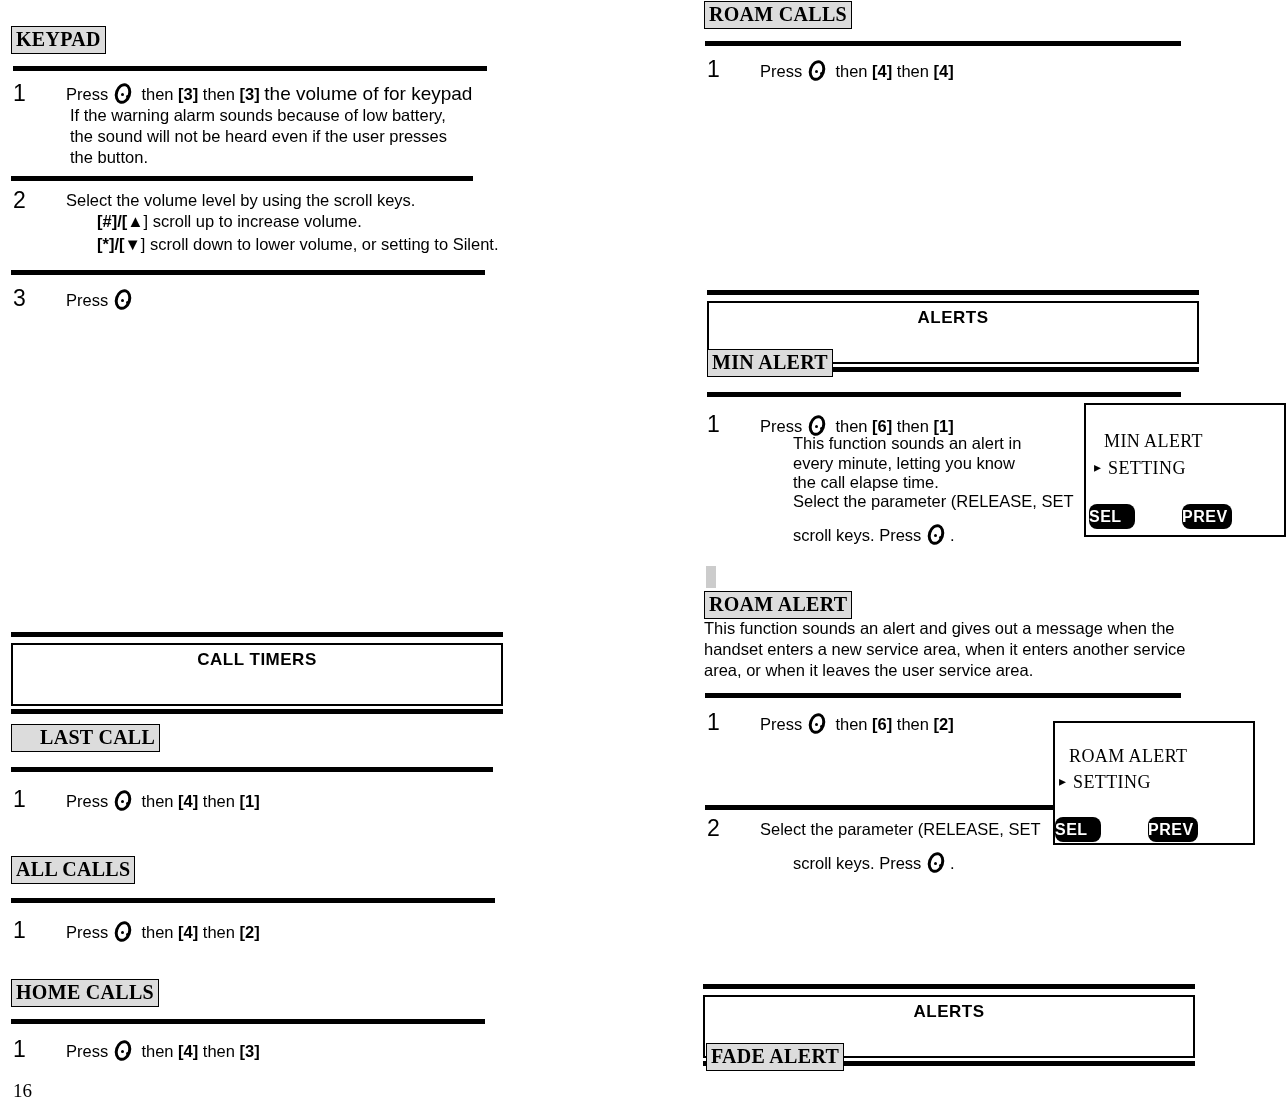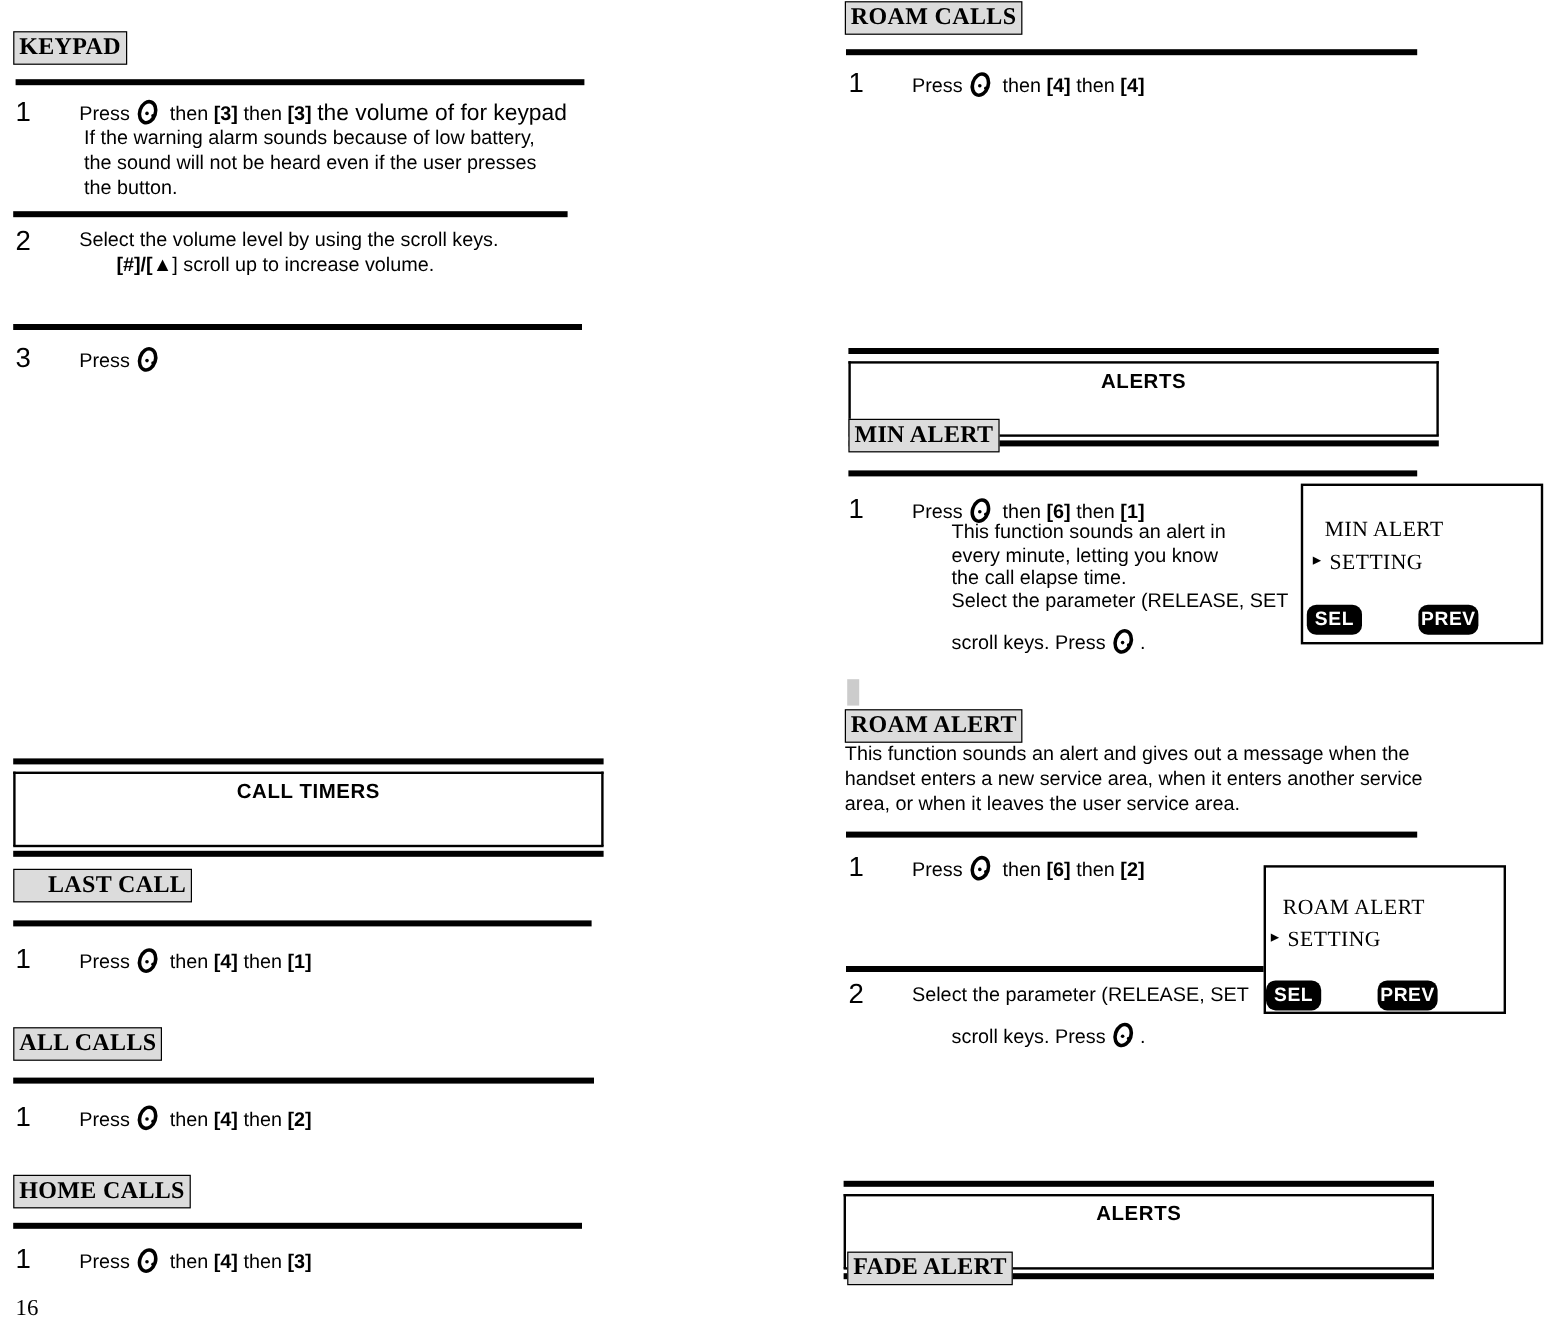--- a/index.html
+++ b/index.html
@@ -101,21 +101,20 @@
     box-sizing:border-box;
     font-family:"Liberation Serif", serif;
   }
   .lcd .l1{position:absolute;font-size:18px;line-height:22px;letter-spacing:0.4px;}
   .lcd .l2{position:absolute;font-size:18px;line-height:22px;letter-spacing:0.4px;}
   .lcd .caret{position:absolute;font-size:14px;line-height:22px;}
   .softkey{
     position:absolute;background:#000;border-radius:8px;
     color:#fff;font-family:"Liberation Sans", sans-serif;
     font-weight:bold;font-size:16px;
-    text-align:center;
     letter-spacing:0.5px;
     box-sizing:border-box;
   }
 
   .graymark{position:absolute;background:#cccccc;}
 
   .pagenum{
     position:absolute;
     font-family:"Liberation Serif", serif;
     font-size:19px;
@@ -141,20 +140,23 @@
     <span class="big">the volume of for keypad</span>
   </div>
   <div class="body-txt" style="left:70px;top:105px;width:380px;">If the warning alarm sounds because of low battery, the sound will not be heard even if the user presses the button.</div>
 
   <div class="rule" style="left:11px;top:176px;width:462px;"></div>
 
   <div class="step-num" style="left:13px;top:187px;">2</div>
   <div class="step-txt" style="left:66px;top:190px;">Select the volume level by using the scroll keys.</div>
   <div class="step-txt" style="left:97px;top:211px;">
     <b>[#]</b><b>/[</b><b>▲</b><span>] scroll up to increase volume.</span>
+  </div>
+  <div class="step-txt" style="left:97px;top:234px;">
+    <b>[*]</b><b>/[</b><b>▼</b><span>] scroll down to lower volume, or setting to Silent.</span>
   </div>
 
   <div class="rule" style="left:11px;top:270px;width:474px;"></div>
 
   <div class="step-num" style="left:13px;top:285px;">3</div>
   <div class="step-txt" style="left:66px;top:288px;">
     <span>Press</span>
     <span class="keyicon"><span class="ov"></span><span class="d1"></span><span class="d2"></span></span>
   </div>
 

